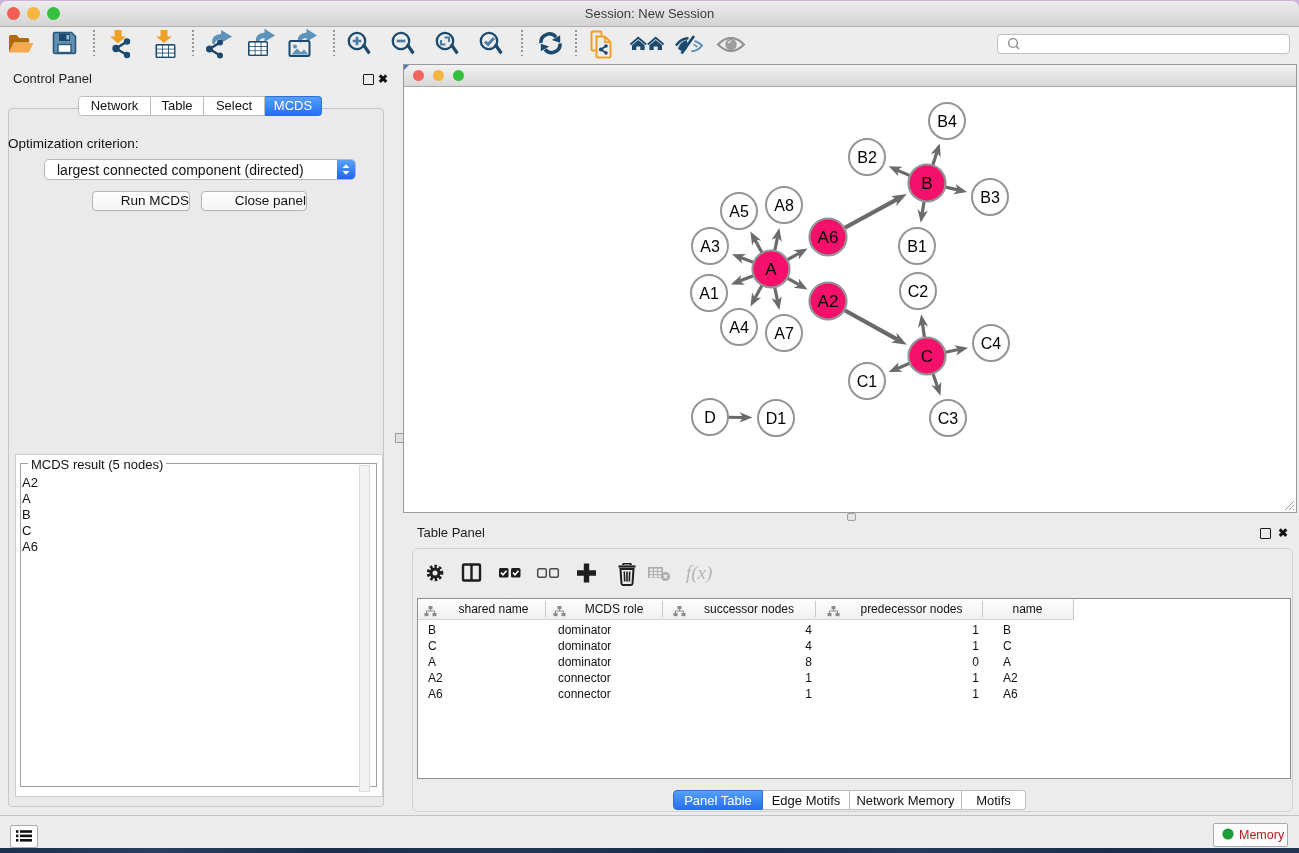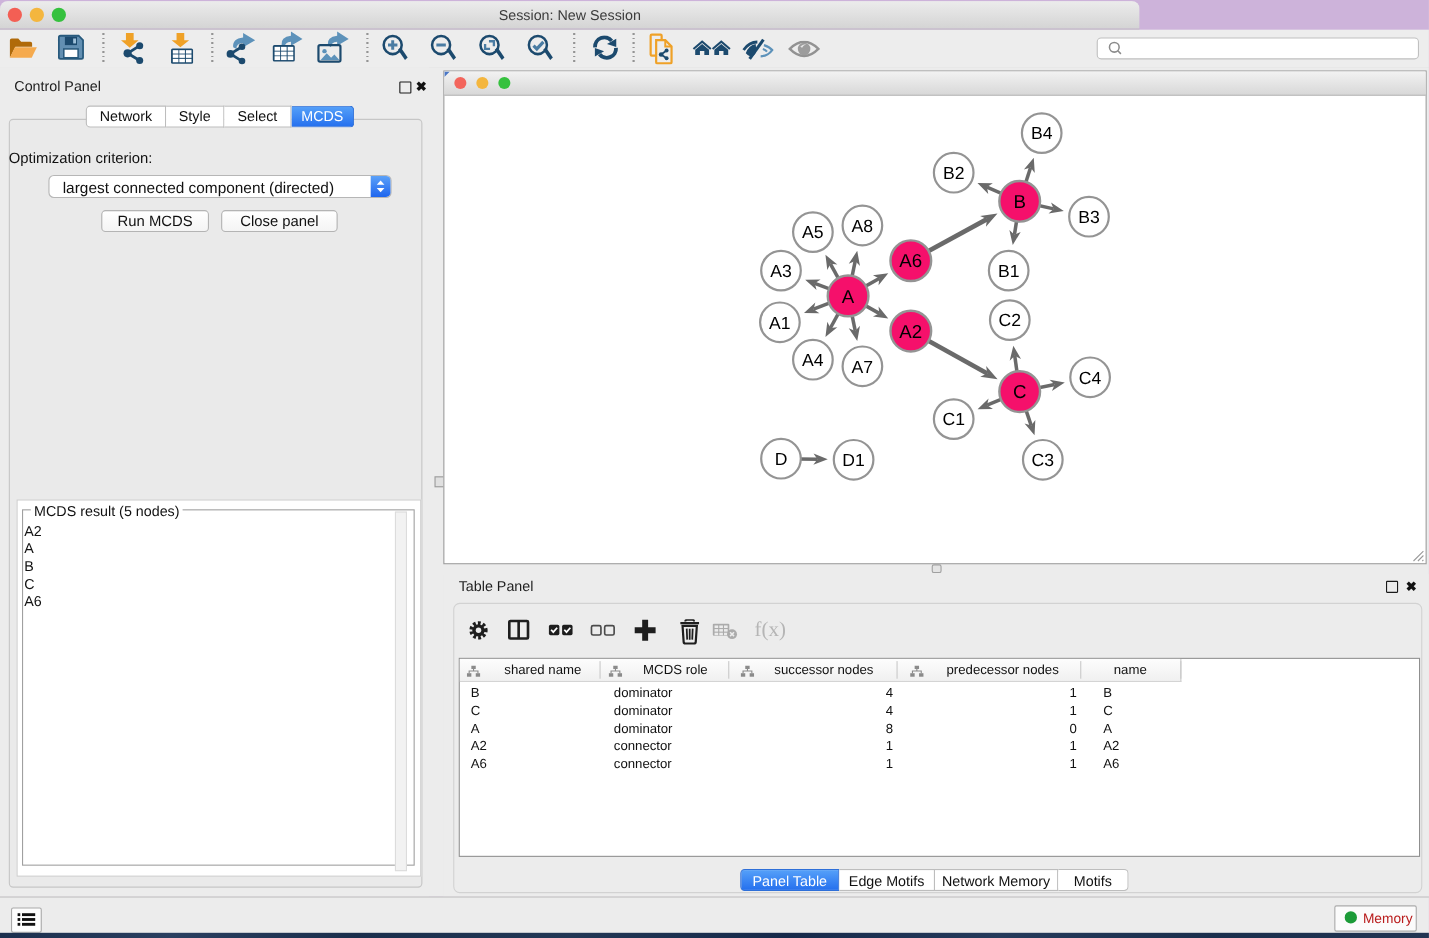--- a/index.html
+++ b/index.html
@@ -1,37 +1,37 @@
 <!DOCTYPE html>
 <html><head><meta charset="utf-8"><style>
 html,body{margin:0;padding:0}
 body{width:1299px;height:853px;position:relative;overflow:hidden;background:#cdb3da;font-family:"Liberation Sans",sans-serif;-webkit-font-smoothing:antialiased}
 .abs{position:absolute}
-#titlebar{left:0;top:1px;width:1036px;height:25px;background:linear-gradient(#ececec,#d4d4d4);border-bottom:1px solid #b0b0b0;border-radius:7px 7px 0 0}
+#titlebar{left:0;top:1px;width:1299px;height:25px;background:linear-gradient(#ececec,#d4d4d4);border-bottom:1px solid #b0b0b0;border-radius:7px 7px 0 0}
 #titlebar .tl{position:absolute;top:6px;width:13px;height:13px;border-radius:50%}
 #apptitle{position:absolute;top:5px;left:0;width:100%;text-align:center;font-size:13px;color:#3c3c3c}
 #toolbar{left:0;top:27px;width:1299px;height:34px;background:#ededed;border-bottom:1px solid #c4c4c4}
 .sep{position:absolute;top:30px;height:28px;width:1.6px;background:repeating-linear-gradient(180deg,#949494 0 1.7px,rgba(0,0,0,0) 1.7px 4.1px)}
 #searchbox{position:absolute;left:997px;top:34px;width:291px;height:18px;background:#fff;border:1px solid #c0c0c0;border-radius:4px}
 #mainrow{left:0;top:61px;width:1299px;height:754px;background:#ececec}
 #cpanel{left:0;top:61px;width:390px;height:754px;background:#ececec}
 #cp-border{left:8px;top:108px;width:374px;height:697px;border:1px solid #c6c6c6;border-radius:4px;background:#eaeaea}
 .paneltitle{font-size:13px;color:#1e1e1e}
 .sqicon{position:absolute;width:9px;height:9px;border:1.6px solid #1a1a1a;border-radius:1px}
 .xicon{position:absolute;font-size:12px;font-weight:bold;color:#111;line-height:10px}
 .tabrow{position:absolute;height:18px;display:flex;z-index:3}
 .tabseg{height:18px;line-height:18px;font-size:13px;text-align:center;background:#fff;border:1px solid #bdbdbd;border-left:none;color:#111}
 .tabseg.first{border-left:1px solid #bdbdbd;border-radius:4px 0 0 4px}
 .tabseg.last{border-radius:0 4px 4px 0}
 .tabseg.sel{background:linear-gradient(#55a0f9,#2570ee);color:#fff;border-color:#2e6fd8}
 #optlabel{left:8px;top:136px;width:374px;text-align:left;font-size:13.5px;color:#111}
 #combo{left:44px;top:159px;width:310px;height:19px;background:#fff;border:1px solid #b6b6b6;border-radius:5px}
 #combo .ctext{position:absolute;left:12px;top:2px;font-size:14px;color:#111}
 #combo .cbtn{position:absolute;right:0;top:0;width:18px;height:19px;border-radius:0 4px 4px 0;background:linear-gradient(#5ba1f9,#1f66ee)}
-.btn{position:absolute;height:18px;background:linear-gradient(#ffffff,#f4f4f4);border:1px solid #b4b4b4;border-radius:4px;font-size:13.5px;text-align:center;color:#111}
+.btn{position:absolute;height:18px;background:linear-gradient(#ffffff,#f4f4f4);border:1px solid #b4b4b4;border-radius:4px;font-size:13.5px;text-align:right;color:#111}
 #resultbox{left:15px;top:454px;width:366px;height:341px;background:#fff;border:1px solid #cccccc}
 #fieldset{position:absolute;left:4px;top:8px;width:355px;height:322px;border:1px solid #a0a0a0}
 #legend{position:absolute;left:7px;top:-7px;background:#fff;padding:0 3px;font-size:13px;color:#111}
 #mcdslist{position:absolute;left:6px;top:20px;font-size:13px;color:#111;line-height:16.1px}
 #listscroll{position:absolute;right:12px;top:10px;width:9px;height:325px;background:#f2f2f2;border:1px solid #dcdcdc}
 #vdivider-handle{left:395px;top:433px;width:8px;height:8px;background:#e0e0e0;border:1px solid #9b9b9b}
 #iframe{left:403px;top:64px;width:894px;height:449px;border:1px solid #9a9a9a;background:#fff;box-sizing:border-box}
 #iftitle{position:absolute;left:0;top:0;width:892px;height:21px;background:linear-gradient(#f2f2f2,#d8d8d8);border-bottom:1px solid #a8a8a8}
 #iftitle .tl{position:absolute;top:5px;width:11px;height:11px;border-radius:50%}
 #iftext{position:absolute;top:3px;width:100%;text-align:center;font-size:13px;color:#2a2a2a}
@@ -180,21 +180,21 @@
       <line x1="10.2" y1="10.2" x2="13" y2="13" stroke="#8b8b8b" stroke-width="1.4"></line>
     </svg>
 </div>
 <div class="abs" id="mainrow"></div>
 <div class="abs" id="cpanel">
   <div style="position:absolute;left:13px;top:10px" class="paneltitle">Control Panel</div>
   <div class="sqicon" style="left:363px;top:13px"></div>
   <div class="xicon" style="left:378px;top:13px">✖</div>
   <div class="tabrow" style="left:78px;top:35px">
     <div class="tabseg first" style="width:71px">Network</div>
-    <div class="tabseg" style="width:52px">Style</div>
+    <div class="tabseg" style="width:52px">Table</div>
     <div class="tabseg" style="width:60px">Select</div>
     <div class="tabseg last sel" style="width:56px">MCDS</div>
   </div>
 </div>
 <div class="abs" id="cp-border"></div>
 <div class="abs" id="optlabel">Optimization criterion:</div>
 <div class="abs" id="combo" style="position:absolute">
   <div class="ctext">largest connected component (directed)</div>
   <div class="cbtn"><svg width="18" height="19">
         <path d="M5.5 8 L9 4.2 L12.5 8 Z" fill="#fff"></path>
@@ -348,21 +348,21 @@
         <rect x="11.2" y="6.6" width="3.3" height="2.3" fill="#ececec"></rect>
         <rect x="2.6" y="9.9" width="3.3" height="2.3" fill="#ececec"></rect>
         <rect x="6.9" y="9.9" width="3.3" height="2.3" fill="#ececec"></rect>
         <rect x="11.2" y="9.9" width="3.3" height="2.3" fill="#ececec"></rect>
         <rect x="2.6" y="13.2" width="3.3" height="2.3" fill="#ececec"></rect>
         <rect x="6.9" y="13.2" width="3.3" height="2.3" fill="#ececec"></rect>
         <rect x="11.2" y="13.2" width="3.3" height="2.3" fill="#ececec"></rect>
         <circle cx="18.5" cy="14.5" r="4.5" fill="#ababab"></circle>
         <path d="M16.7 12.7 l3.6 3.6 M20.3 12.7 l-3.6 3.6" stroke="#ececec" stroke-width="1.4"></path>
       </svg>
-      <div class="abs" style="left:283px;top:40px;width:40px;font-family:'Liberation Serif',serif;font-size:19px;color:#b5b5b5">f(x)</div>
+      <div class="abs" style="left:283px;top:40px;width:40px;font-family:'Liberation Serif',serif;font-style:italic;font-size:19px;color:#b5b5b5">f(x)</div>
     </div>
   <div id="ttable">
     <div id="thead">
         <div class="hsep" style="left:127px"></div>
         <div class="hsep" style="left:244px"></div>
         <div class="hsep" style="left:397px"></div>
         <div class="hsep" style="left:564px"></div>
         <div class="hsep" style="left:655px"></div>
         <div class="hicon" style="left:6px"><svg width="13" height="11" viewBox="0 0 13 11">
             <rect x="4.5" y="0" width="4" height="3.2" fill="#8a8a8a"></rect>

